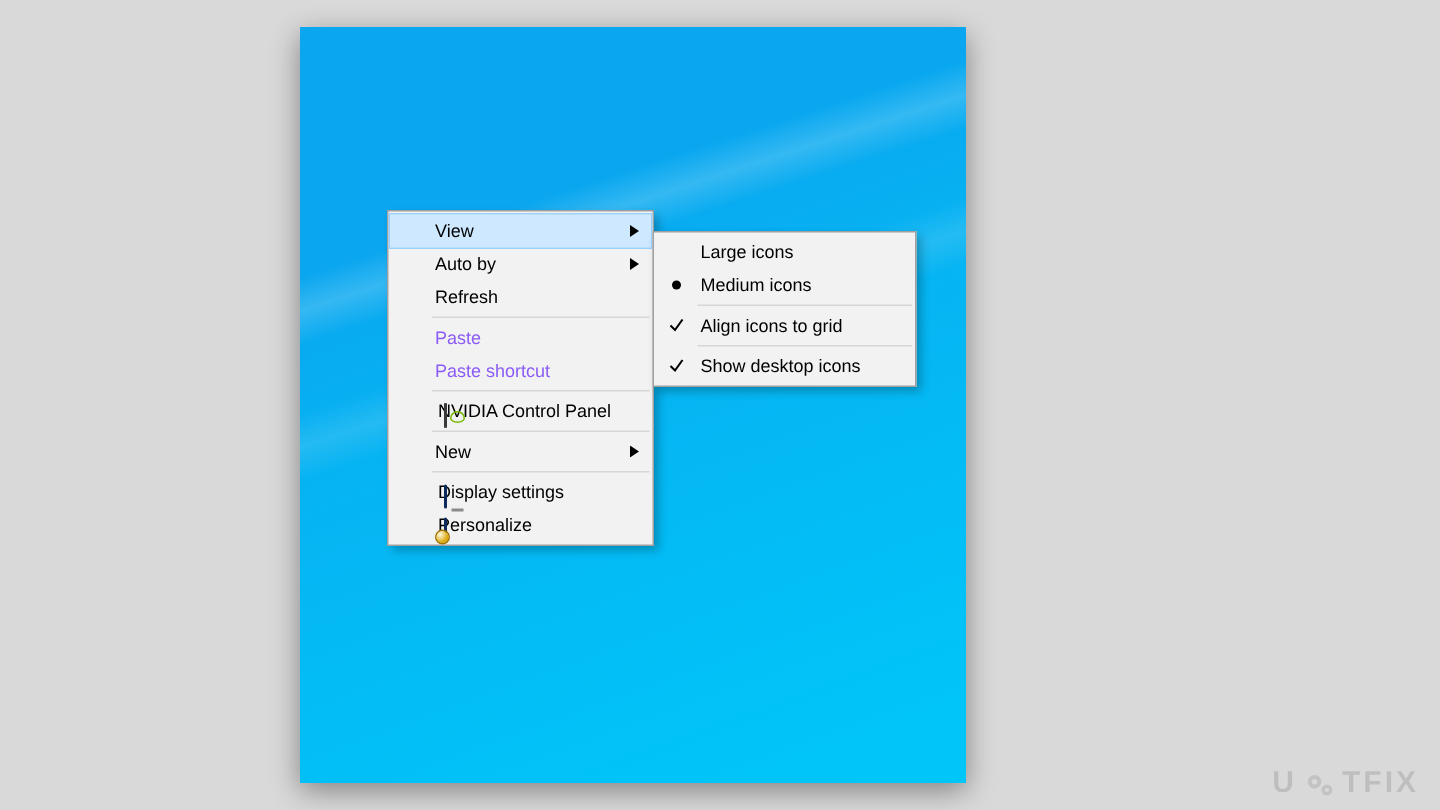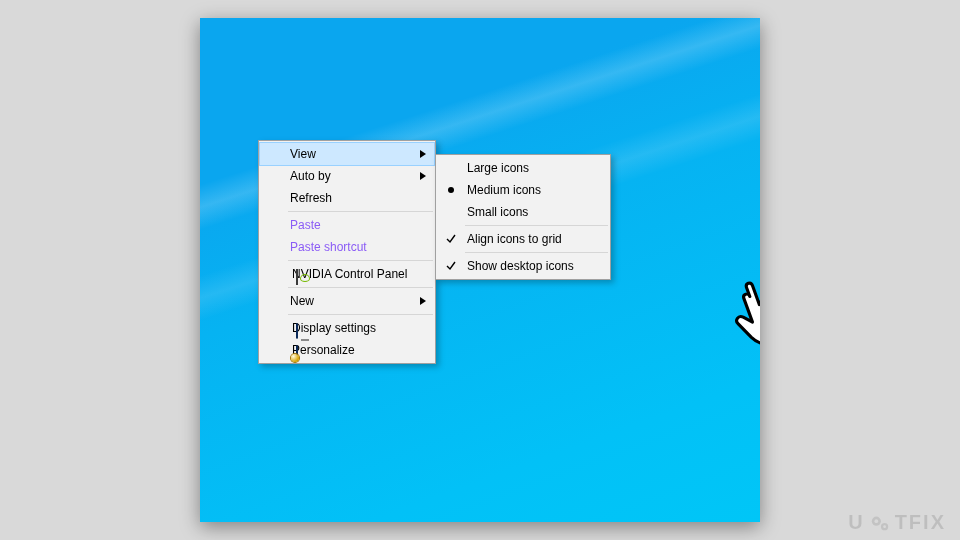--- a/index.html
+++ b/index.html
@@ -2,21 +2,21 @@
 <html><head>
 <meta charset="utf-8">
 <style>
   * { box-sizing: border-box; margin: 0; padding: 0; }
   html, body { width: 960px; height: 540px; overflow: hidden; font-family: "Segoe UI", Tahoma, sans-serif; font-size: 12px; }
   body { background: #d9d9d9; position: relative; }
 
   .desktop-frame {
     position: absolute;
     left: 200px; top: 18px;
-    width: 560px; height: 504px;
+    width: 444px; height: 504px;
     background: linear-gradient(160deg, #0aa6ef 0%, #0aa6ef 25%, #06b3f2 45%, #02c1f7 80%, #00c6f7 100%);
     box-shadow: 0 5px 18px rgba(0,0,0,0.40);
     overflow: hidden;
   }
   .lightstreak {
     position: absolute; left: -120px; top: -60px;
     width: 900px; height: 360px;
     transform: rotate(-18deg);
     background: linear-gradient(180deg,
        rgba(255,255,255,0) 0%,
@@ -157,24 +157,20 @@
 
     <div class="row">
       <span class="mark"></span>
       <span>Large icons</span>
     </div>
     <div class="row">
       <span class="mark">
           <span class="dot"></span>
         </span>
       <span>Medium icons</span>
-    </div>
-    <div class="row">
-      <span class="mark"></span>
-      <span>Small icons</span>
     </div>
 
     <div class="sep"></div>
 
     <div class="row">
       <span class="mark">
         <svg width="12" height="12" viewBox="0 0 12 12">
             <path d="M2 6 L5 9 L10 2" stroke="#000" stroke-width="1.4" fill="none"></path>
           </svg>
       </span>

